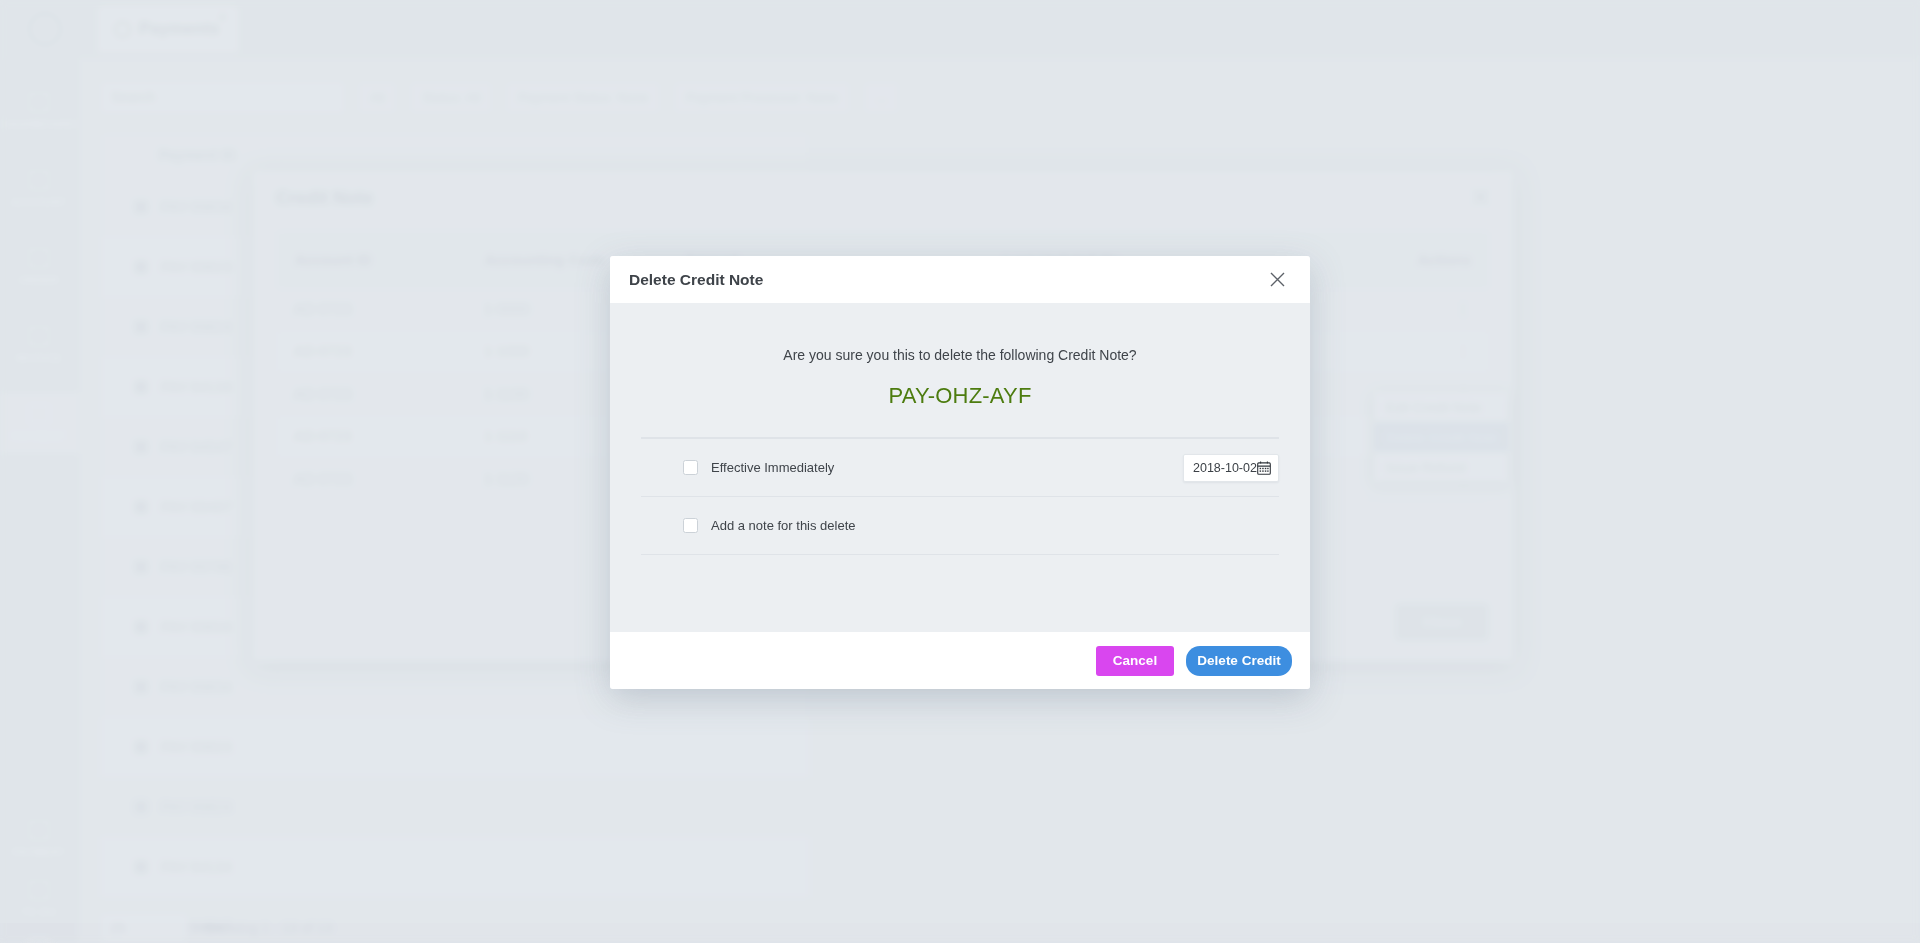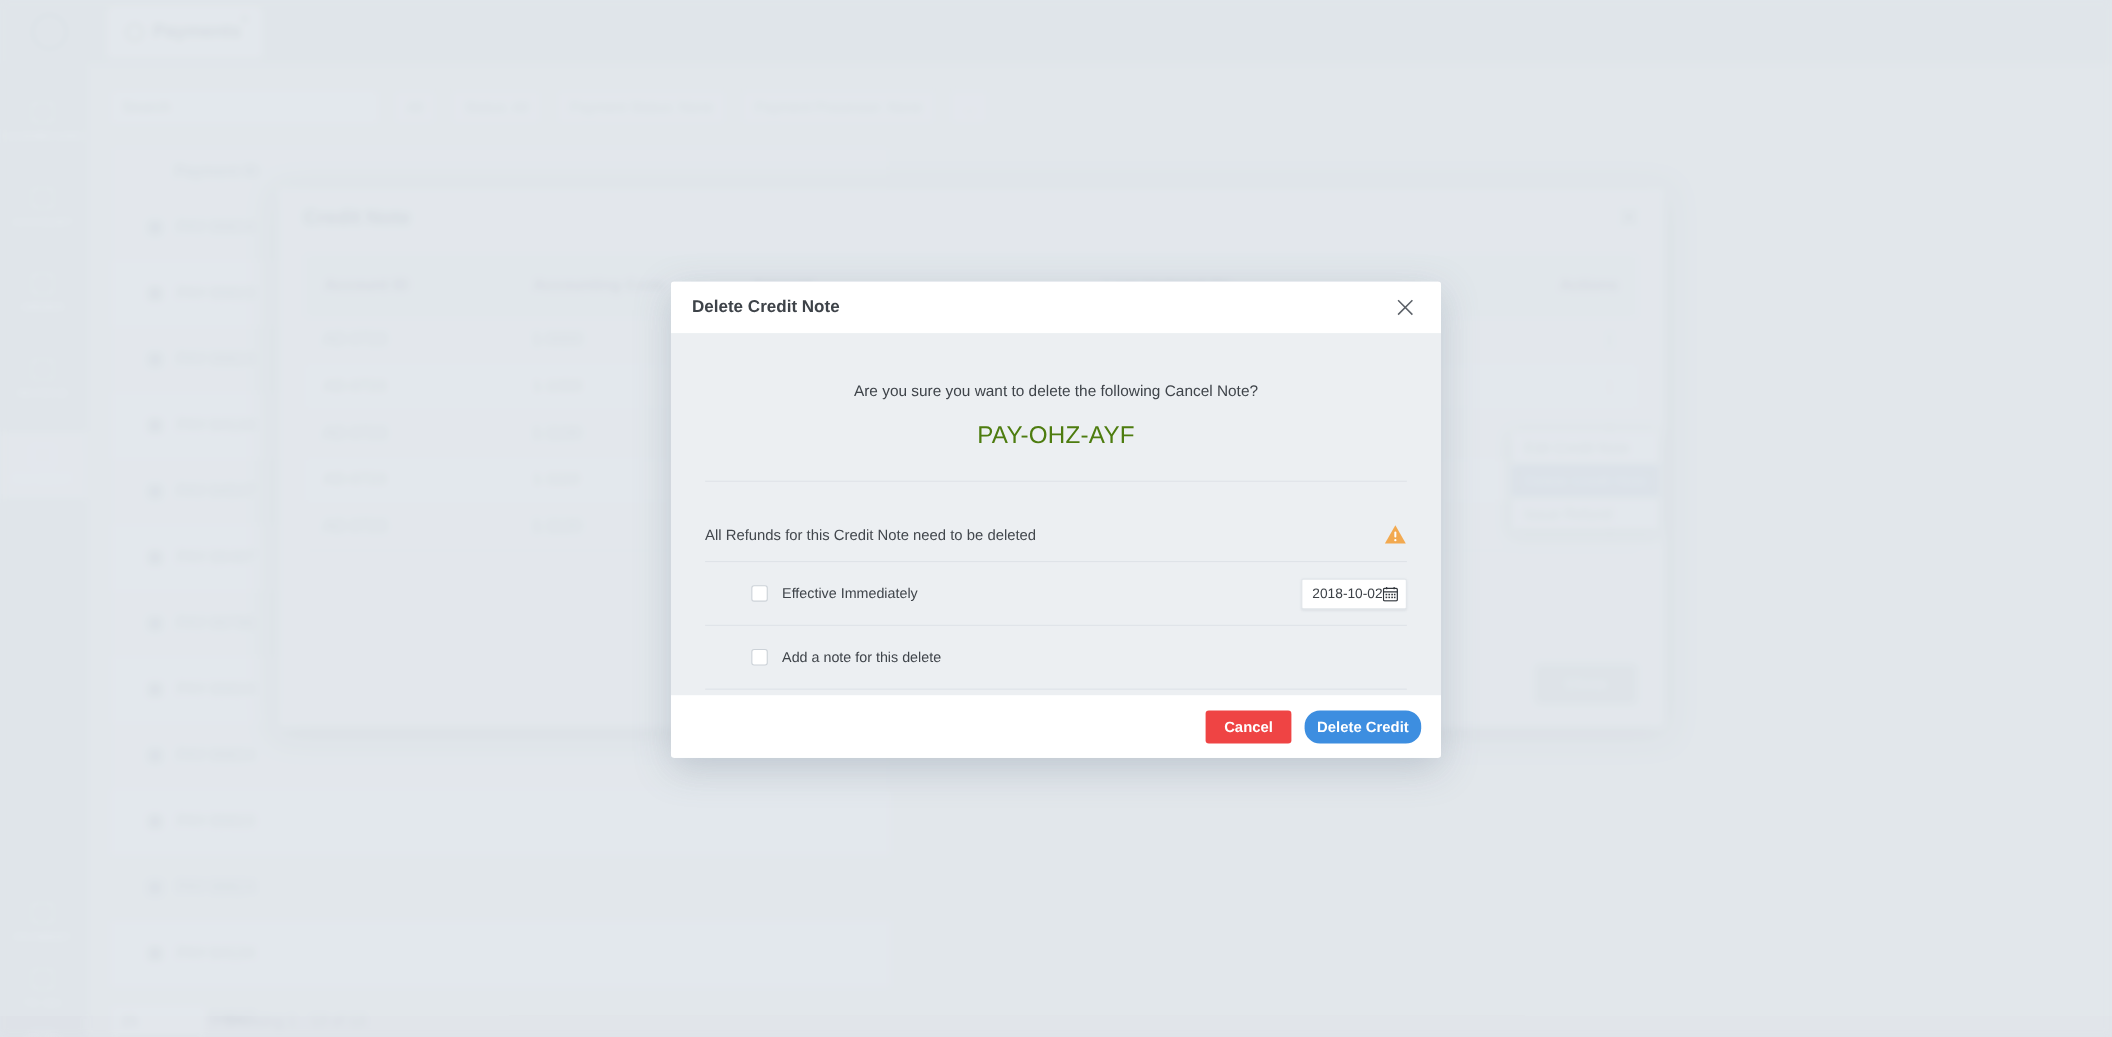--- a/index.html
+++ b/index.html
@@ -213,21 +213,21 @@
   .modal-footer {
     height: 57px; background: #ffffff; flex: 0 0 auto;
     display: flex; align-items: center; justify-content: flex-end;
     gap: 12px; padding-right: 18px;
   }
   .btn {
     height: 30px; border: none; border-radius: 3px;
     font-size: 13.5px; font-weight: 700; color: #ffffff;
     cursor: pointer; font-family: inherit;
   }
-  .btn-cancel { width: 78px; background: #ef4444; }
+  .btn-cancel { width: 78px; background: #d946ef; }
   .btn-delete { width: 106px; background: #3d8ee0; border-radius: 14px; }
 </style>
 </head>
 <body>
 
 <div id="root">
 
   <div id="bg-app">
 
     <div class="bg-topbar">
@@ -417,36 +417,26 @@
       <div class="modal-title">Delete Credit Note</div>
       <div class="modal-close">
         <svg width="15" height="15" viewBox="0 0 15 15" aria-hidden="true">
           <path d="M1 1 L14 14 M14 1 L1 14" stroke="#5c6168" stroke-width="1.4" fill="none"></path>
         </svg>
       </div>
     </div>
 
     <div class="modal-body">
 
-      <div class="confirm-q">Are you sure you want to delete the following Cancel Note?</div>
+      <div class="confirm-q">Are you sure you this to delete the following Credit Note?</div>
       <div class="credit-id">PAY-OHZ-AYF</div>
 
       <div style="height:28px"></div>
       <div class="divider"></div>
 
-      <div class="warn-row">
-        <span class="warn-text">All Refunds for this Credit Note need to be deleted</span>
-        <span class="warn-icon">
-          <svg width="21" height="20" viewBox="0 0 21 20" aria-hidden="true">
-            <path d="M10.5 1.4 L20 18 L1 18 Z" fill="#f2a950"></path>
-            <rect x="9.6" y="7.2" width="1.8" height="5.4" rx=".9" fill="#ffffff"></rect>
-            <circle cx="10.5" cy="15.1" r="1.05" fill="#ffffff"></circle>
-          </svg>
-        </span>
-      </div>
 
       <div class="divider"></div>
 
       <div class="opt-row">
         <div class="opt-left">
           <div class="cbox"></div>
           <span class="opt-label">Effective Immediately</span>
         </div>
         <div class="date-field">
           <span class="date-value">2018-10-02</span>

